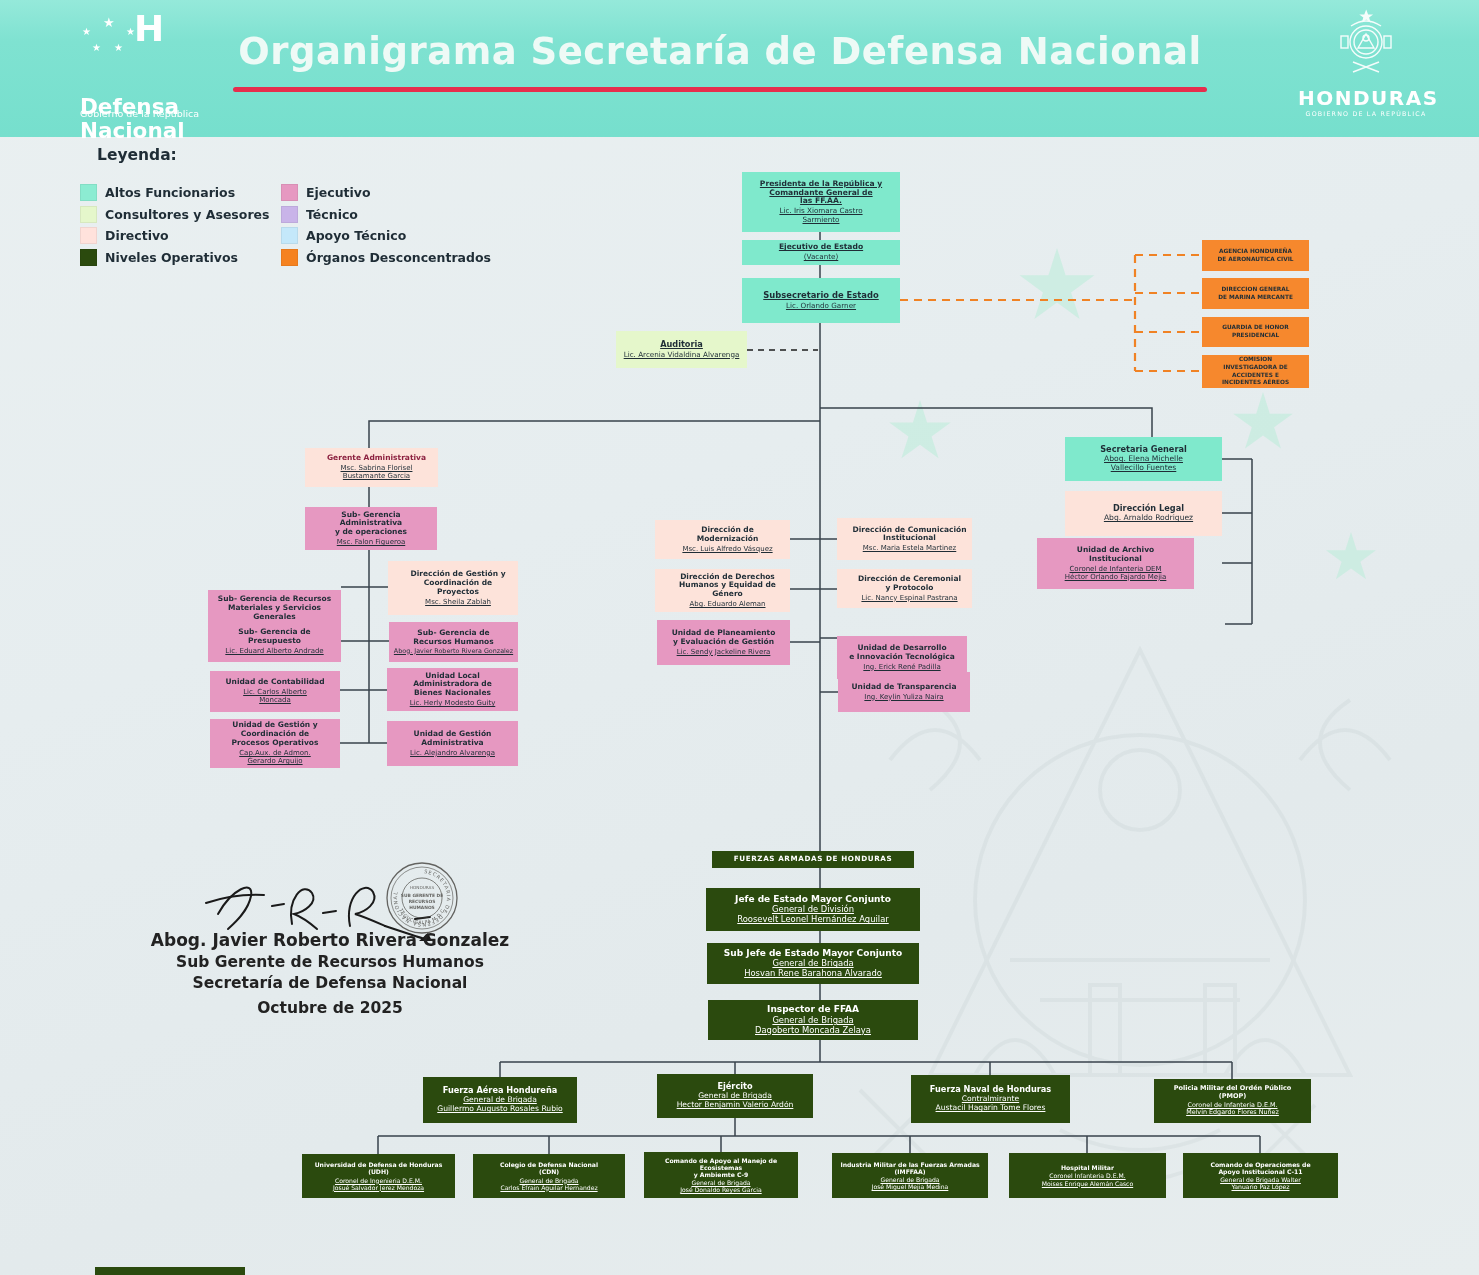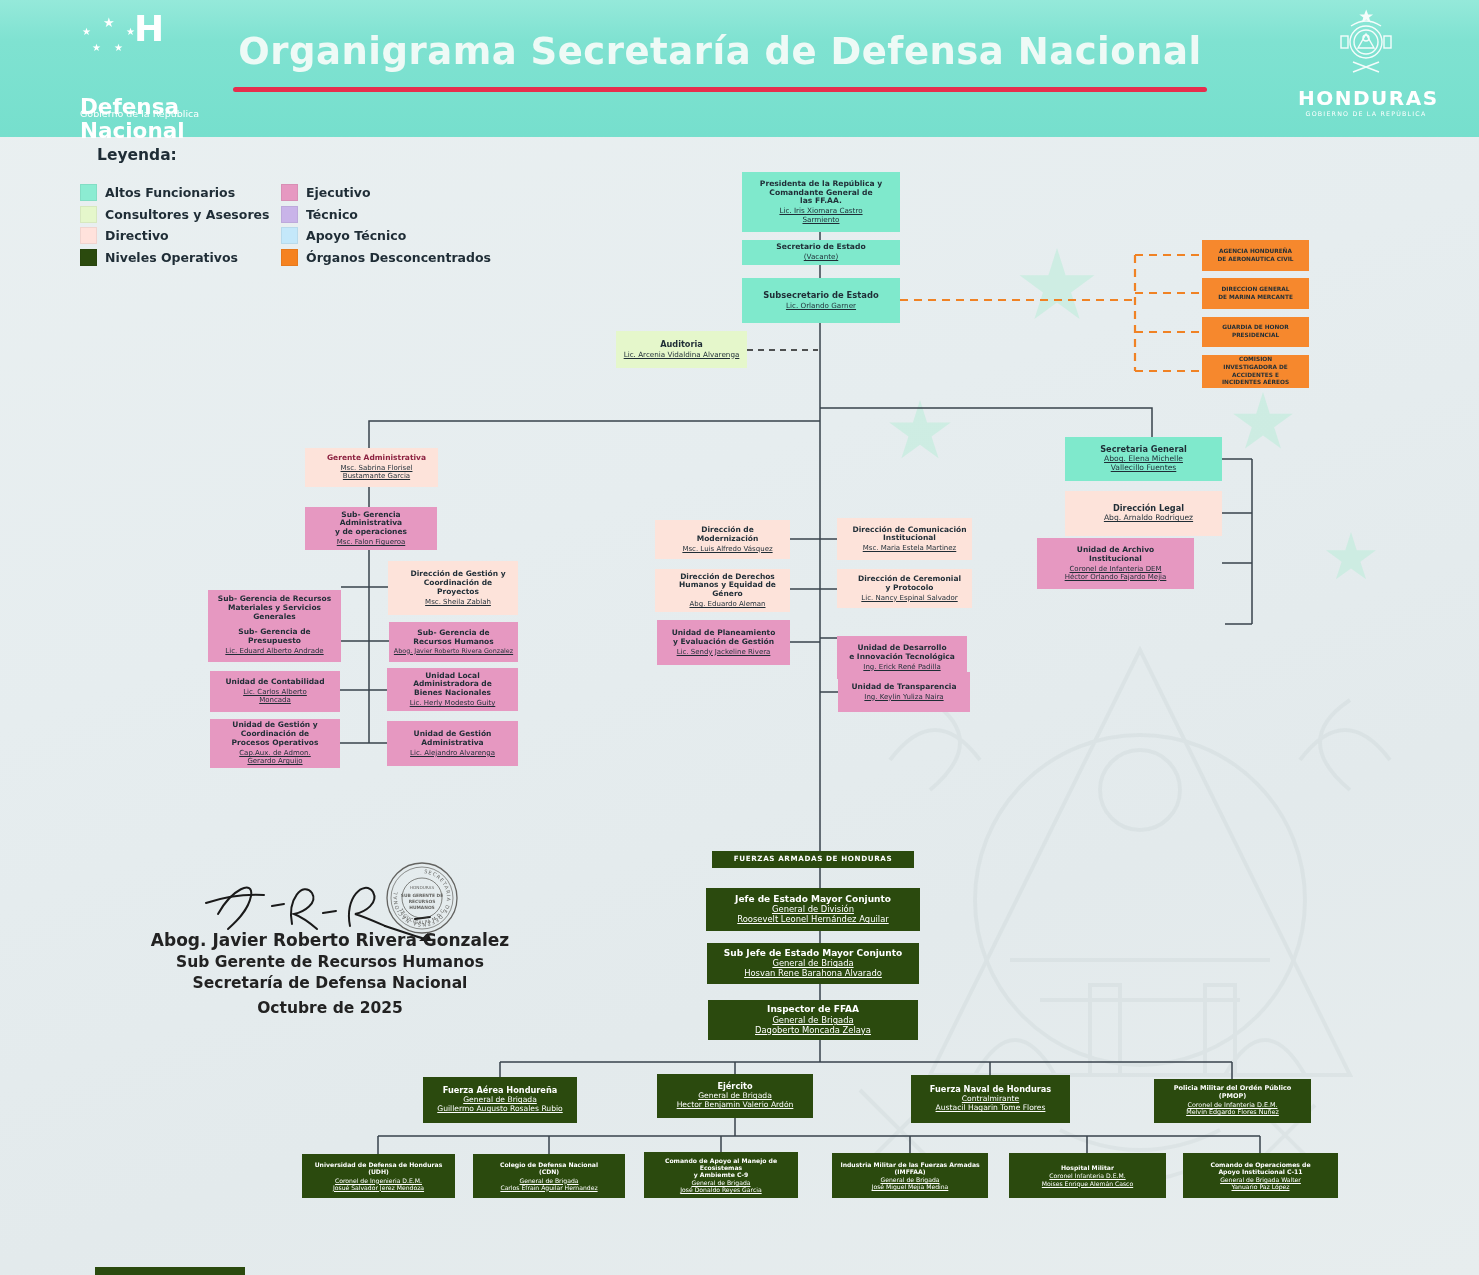--- a/index.html
+++ b/index.html
@@ -27,21 +27,21 @@
   .legrow{display:flex;align-items:center;gap:8px;height:17px;}
   .sw{width:17px;height:17px;flex:0 0 17px;box-shadow:inset 0 0 0 1px rgba(0,0,0,.06);}
   .legrow span{font-size:12.5px;font-weight:bold;}
   
   .bx{position:absolute;display:flex;flex-direction:column;align-items:center;justify-content:center;
       text-align:center;box-sizing:border-box;padding:2px 3px;line-height:1.18;z-index:3;}
   .t{font-weight:bold;white-space:pre-line;}
   .p{white-space:pre-line;margin-top:1px;text-decoration:underline;}
   .mint{background:#7fe9cc;} .lime{background:#e5f7cb;} .peach{background:#fde3da;padding-left:13px;}
   .pink{background:#e698c1;} .dkg{background:#2b4a0e;color:#fff;} .org{background:#f6882d;}
-  .fs-top .t{font-size:7.6px;} .fs-top .p{font-size:7.2px;}
+  .fs-top .t{font-size:7.6px;text-decoration:underline;} .fs-top .p{font-size:7.2px;}
   .fs-md .t{font-size:7.5px;} .fs-md .p{font-size:7px;}
   .fs-or .t{font-size:5.8px;line-height:1.3;}
   .fs-mil .t{font-size:9px;} .fs-mil .p{font-size:8.4px;}
   .fs-hq .t{font-size:7.2px;letter-spacing:.6px;}
   .fs-f .t{font-size:8.2px;} .fs-f .p{font-size:7.6px;}
   .fs-sm .t{font-size:6.5px;} .fs-sm .p{font-size:6.4px;}
   .fs-op .t{font-size:6.1px;} .fs-op .p{font-size:6.1px;}
   .p-tight{font-size:6.4px !important;}
   .t-red{color:#8c2140;}
   svg.lines{position:absolute;left:0;top:0;z-index:1;pointer-events:none;}
@@ -173,21 +173,21 @@
   </div>
 
   <div class="bx mint fs-top" style="left:742px;top:172px;width:158px;height:60px">
     <span class="t">Presidenta de la  República y
 Comandante General de
 las FF.AA.</span>
     <span class="p">Lic. Iris Xiomara Castro
 Sarmiento</span>
   </div>
   <div class="bx mint fs-top" style="left:742px;top:240px;width:158px;height:25px">
-    <span class="t">Secretario de Estado</span>
+    <span class="t">Ejecutivo de Estado</span>
     <span class="p">(Vacante)</span>
   </div>
   <div class="bx mint fs-top" style="left:742px;top:278px;width:158px;height:45px">
     <span class="t" style="font-size:8.4px">Subsecretario de Estado</span>
     <span class="p">Lic. Orlando Garner</span>
   </div>
   <div class="bx lime fs-top" style="left:616px;top:331px;width:131px;height:37px">
     <span class="t" style="font-size:8.2px">Auditoria</span>
     <span class="p">Lic. Arcenia Vidaldina Alvarenga</span>
   </div>
@@ -286,21 +286,21 @@
     <span class="p">Lic. Sendy Jackeline Rivera</span>
   </div>
   <div class="bx peach fs-md" style="left:837px;top:518px;width:135px;height:42px">
     <span class="t">Dirección de Comunicación
 Institucional</span>
     <span class="p">Msc. Maria Estela Martinez</span>
   </div>
   <div class="bx peach fs-md" style="left:837px;top:569px;width:135px;height:39px">
     <span class="t">Dirección de Ceremonial
 y Protocolo</span>
-    <span class="p">Lic. Nancy Espinal Salvador</span>
+    <span class="p">Lic. Nancy Espinal Pastrana</span>
   </div>
   <div class="bx pink fs-md" style="left:837px;top:636px;width:130px;height:43px">
     <span class="t">Unidad de Desarrollo
 e Innovación Tecnológica</span>
     <span class="p">Ing. Erick René Padilla</span>
   </div>
   <div class="bx pink fs-md" style="left:838px;top:672px;width:132px;height:40px">
     <span class="t">Unidad de Transparencia</span>
     <span class="p">Ing. Keylin Yuliza Naira</span>
   </div>

